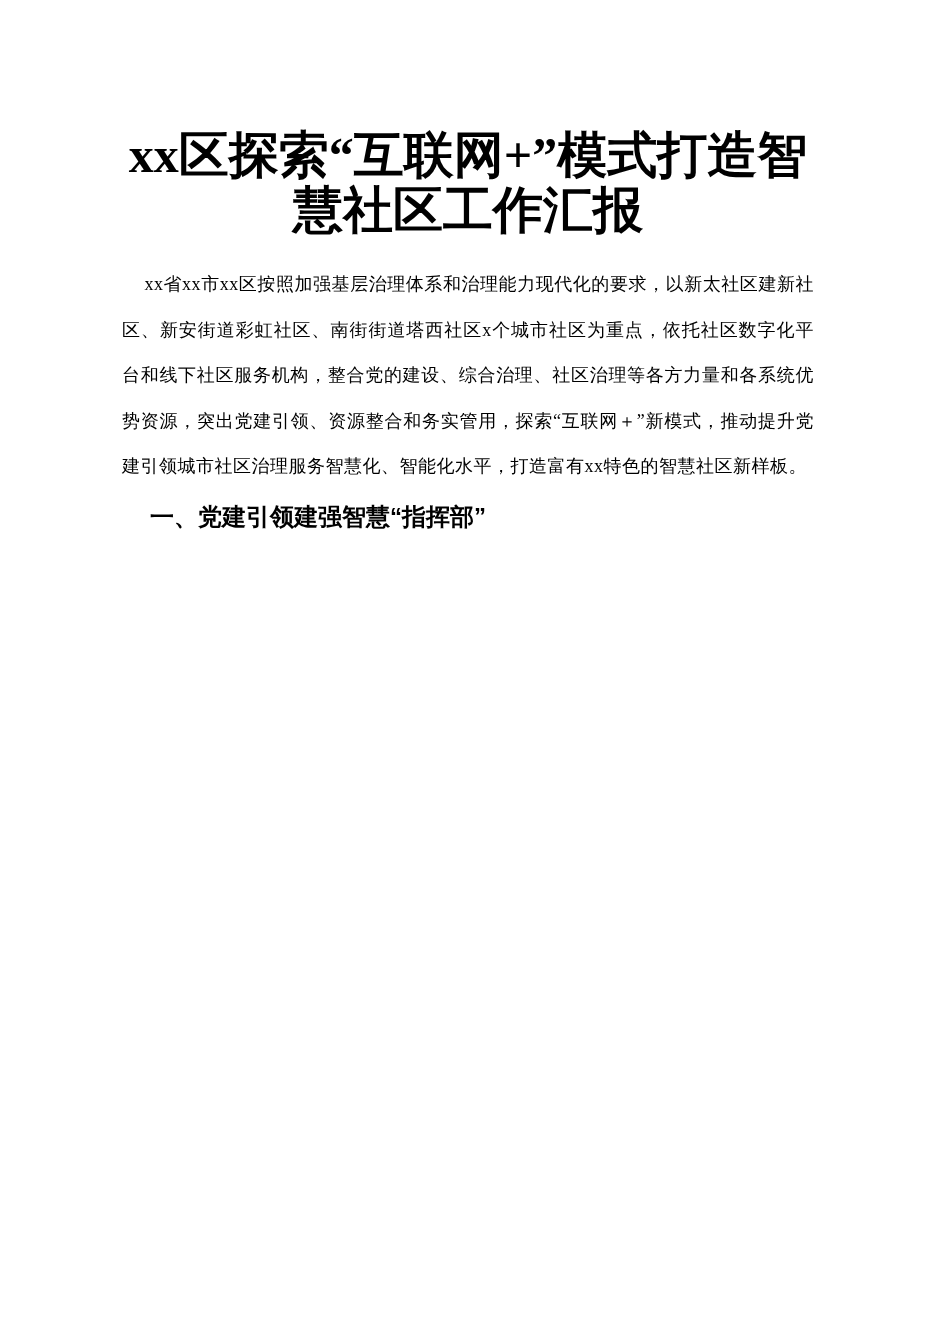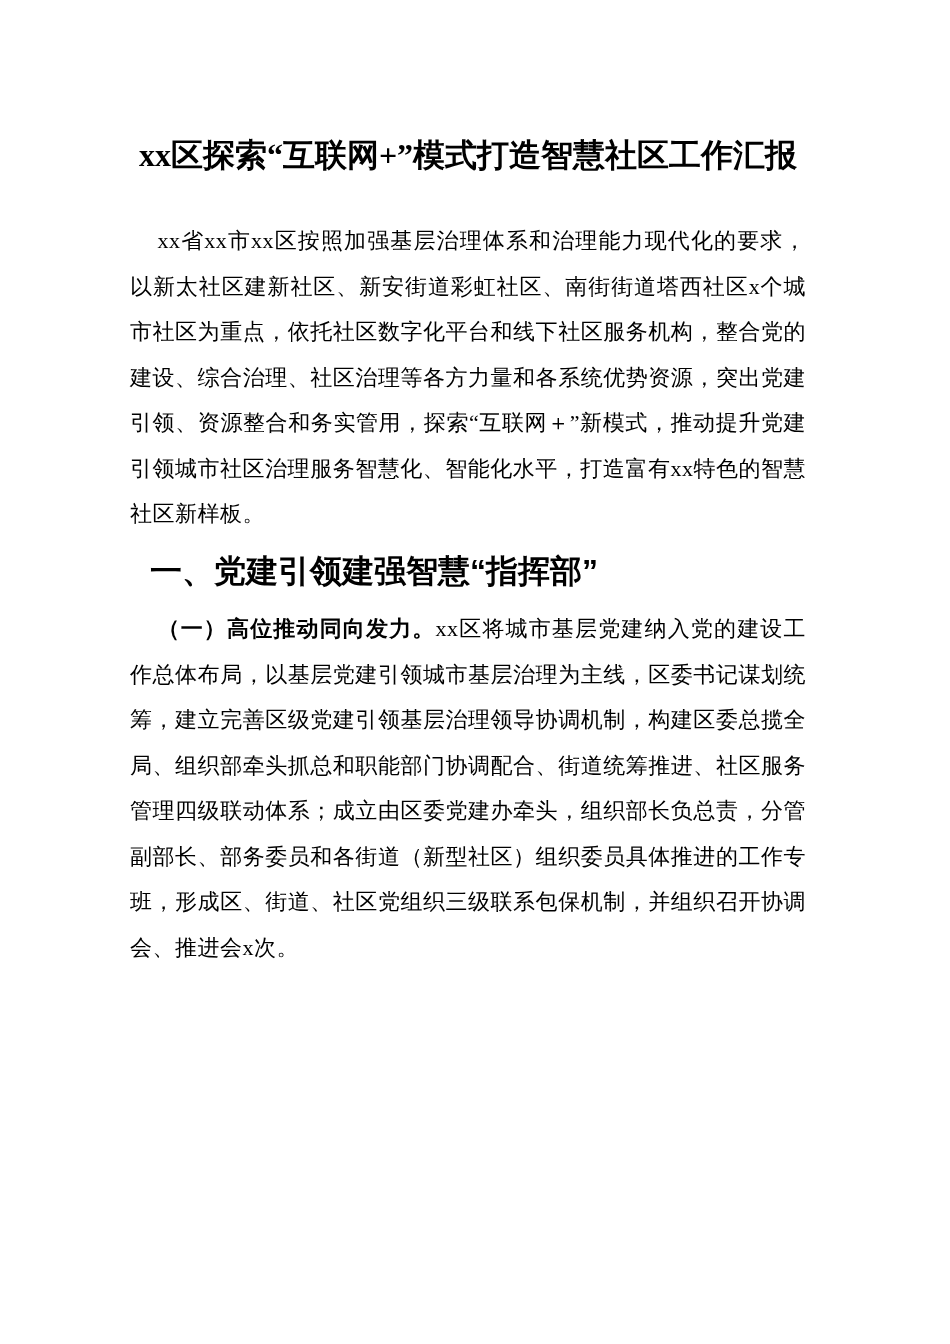--- a/index.html
+++ b/index.html
@@ -12,41 +12,41 @@
     width: 950px;
     height: 1344px;
     background: #ffffff;
     box-sizing: border-box;
     padding: 128px 132px 0 118px;
     font-family: "Liberation Serif", "DejaVu Serif", serif;
     color: #000000;
     overflow: hidden;
   }
   .title {
-    margin: 0 0 35px 0;
-    font-size: 32px;
+    margin: 0 0 24px 0;
+    font-size: 50px;
     line-height: 55px;
     font-weight: bold;
     text-align: center;
     font-family: "Liberation Serif", "DejaVu Serif", serif;
   }
   .body-text {
     width: 700px;
   }
   .para {
-    margin: 12px;
-    font-size: 22px;
+    margin: 4px;
+    font-size: 18px;
     line-height: 45.5px;
     text-align: justify;
     text-indent: 1.25em;
     letter-spacing: 0.5px;
   }
   .heading {
     margin: 0;
-    font-size: 32px;
+    font-size: 24px;
     line-height: 45.5px;
     font-weight: bold;
     text-indent: 32px;
     text-align: left;
     font-family: "Liberation Sans", "DejaVu Sans", sans-serif;
   }
   .lead {
     font-weight: bold;
   }
 </style>
@@ -56,17 +56,16 @@
 <div class="page">
 
   <h1 class="title">xx区探索“互联网+”模式打造智慧社区工作汇报</h1>
 
   <div class="body-text">
 
     <p class="para">xx省xx市xx区按照加强基层治理体系和治理能力现代化的要求，以新太社区建新社区、新安街道彩虹社区、南街街道塔西社区x个城市社区为重点，依托社区数字化平台和线下社区服务机构，整合党的建设、综合治理、社区治理等各方力量和各系统优势资源，突出党建引领、资源整合和务实管用，探索“互联网＋”新模式，推动提升党建引领城市社区治理服务智慧化、智能化水平，打造富有xx特色的智慧社区新样板。</p>
 
     <h2 class="heading">一、党建引领建强智慧“指挥部”</h2>
 
-    <p class="para"><strong class="lead">（一）高位推动同向发力。</strong><span>xx区将城市基层党建纳入党的建设工作总体布局，以基层党建引领城市基层治理为主线，区委书记谋划统筹，建立完善区级党建引领基层治理领导协调机制，构建区委总揽全局、组织部牵头抓总和职能部门协调配合、街道统筹推进、社区服务管理四级联动体系；成立由区委党建办牵头，组织部长负总责，分管副部长、部务委员和各街道（新型社区）组织委员具体推进的工作专班，形成区、街道、社区党组织三级联系包保机制，并组织召开协调会、推进会x次。</span></p>
 
 
   </div>
 </div>
 
 </body></html>

